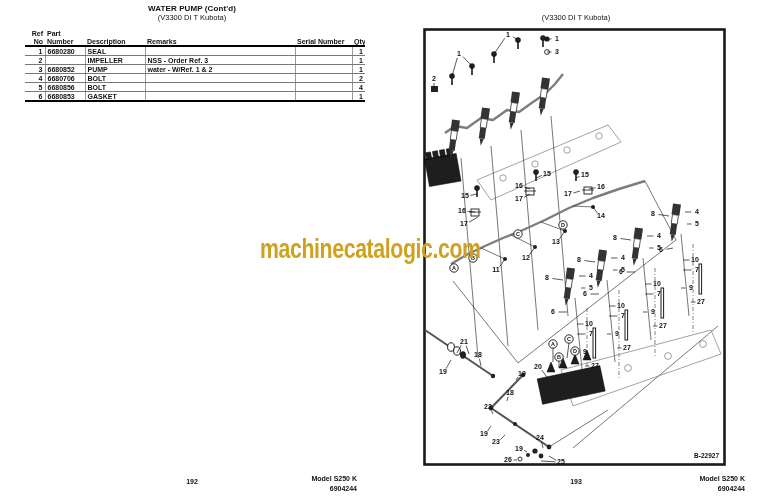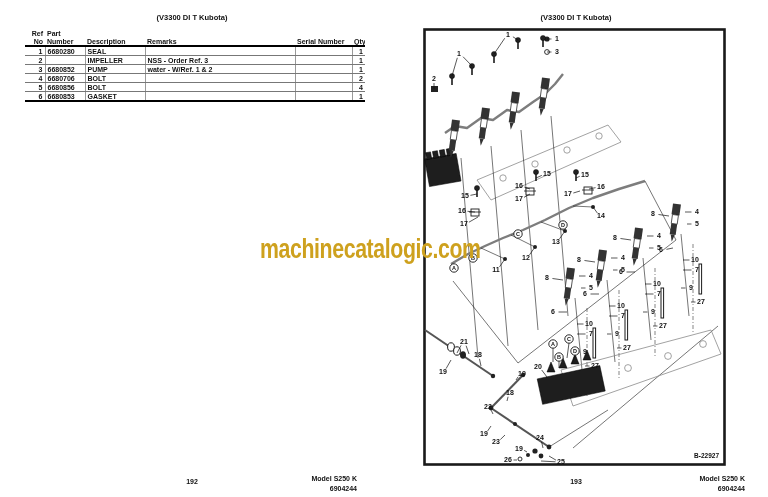--- a/index.html
+++ b/index.html
@@ -6,21 +6,21 @@
   body{
     width:768px;height:497px;position:relative;background:#ffffff;
     font-family:"Liberation Sans",sans-serif;color:#111;overflow:hidden;
   }
   .page{position:absolute;top:0;height:497px;width:384px;}
   #page-left{left:0;}
   #page-right{left:384px;}
   .pg-title{position:absolute;top:4px;left:0;width:100%;text-align:center;
     font-size:8px;font-weight:bold;letter-spacing:.1px;}
   .pg-subtitle{position:absolute;top:13px;left:0;width:100%;text-align:center;
-    font-size:7.5px;font-weight:bold;}
+    font-size:7.5px;font-weight:normal;}
   
   #parts-table{position:absolute;left:25px;top:29px;width:340px;
     border-collapse:collapse;table-layout:fixed;
     font-size:7px;font-weight:bold;line-height:1.05;}
   #parts-table th,#parts-table td{padding:0 2px;text-align:left;vertical-align:bottom;
     white-space:nowrap;overflow:hidden;height:8px;}
   #parts-table thead tr.h2 th{border-bottom:2px solid #000;}
   #parts-table tbody td{border-bottom:1px solid #777;}
   #parts-table tbody tr:last-child td{border-bottom:2px solid #000;}
   #parts-table tbody td.c-part,#parts-table tbody td.c-desc,
@@ -53,20 +53,21 @@
   
   #watermark{position:absolute;left:260px;top:233px;z-index:5;
     font-size:28px;font-weight:bold;color:#CEA11E;
     transform:scaleX(.76);transform-origin:left top;letter-spacing:-.5px;
     white-space:nowrap;pointer-events:none;}
 </style>
 </head>
 <body>
 
 <div class="page" id="page-left">
+  <div class="pg-title">WATER PUMP (Cont'd)</div>
   <div class="pg-subtitle">(V3300 DI T Kubota)</div>
 
   <table id="parts-table">
     <colgroup>
       <col style="width:20px">
         <col style="width:40px">
         <col style="width:60px">
       <col style="width:150px">
         <col style="width:57px">
         <col style="width:13px">

